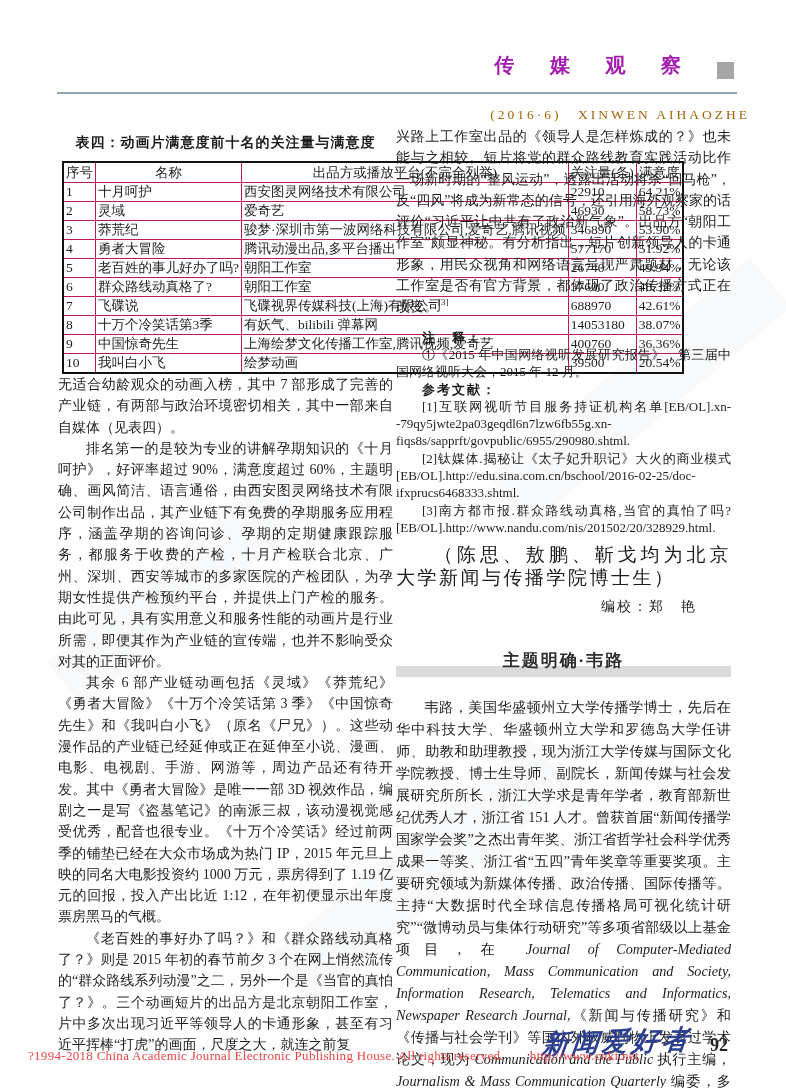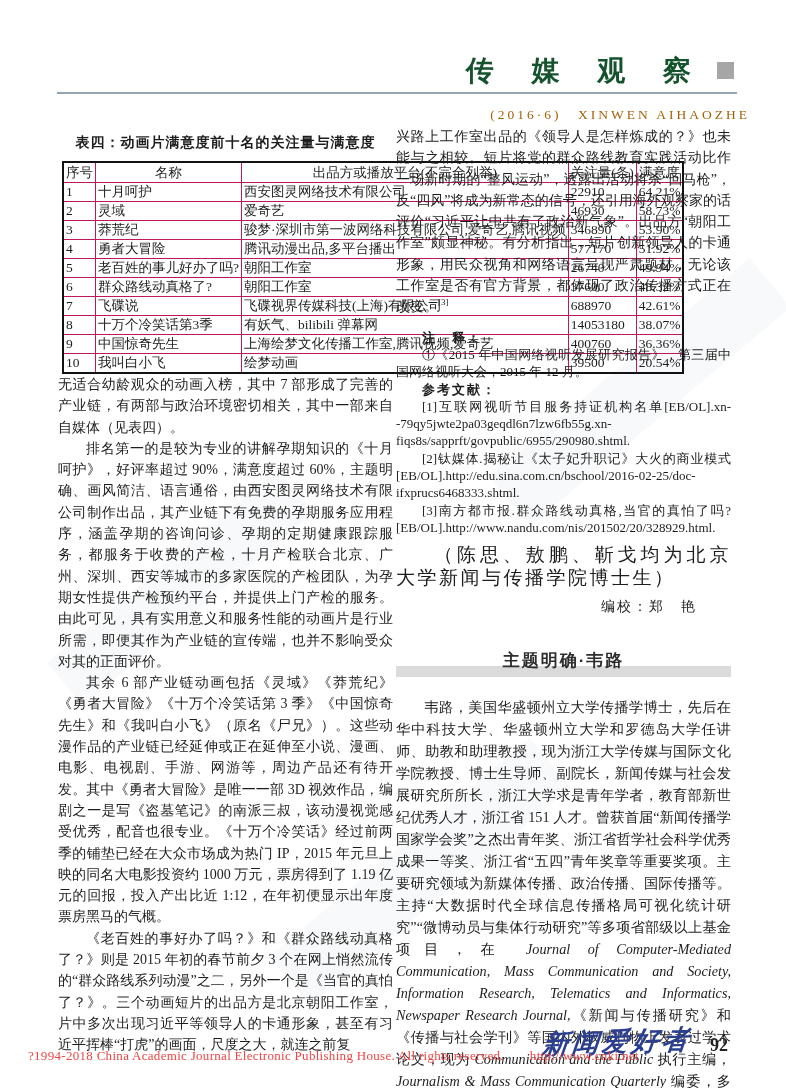--- a/index.html
+++ b/index.html
@@ -1,21 +1,21 @@
 <!DOCTYPE html>
 <html><head>
 <meta charset="utf-8">
 <style>
   html,body{margin:0;padding:0;background:#ffffff;}
   .page{position:relative;width:786px;height:1088px;background:#ffffff;overflow:hidden;
         font-family:"Liberation Serif","DejaVu Serif",serif;color:#1d1d1d;}
 
   
-  .journal-name{position:absolute;top:52px;right:80px;font-family:"Liberation Sans","DejaVu Sans",sans-serif;
-                font-size:28px;font-weight:bold;letter-spacing:15px;color:#14532d;}
+  .journal-name{position:absolute;top:52px;right:90px;font-family:"Liberation Sans","DejaVu Sans",sans-serif;
+                font-size:20px;font-weight:bold;letter-spacing:15px;color:#a21caf;}
   .header-square{position:absolute;top:62px;right:52px;width:17px;height:17px;background:#a6a6a6;}
   .header-rule{position:absolute;top:92px;left:57px;right:49px;height:2px;background:#93a5b5;}
   .issue-line{position:absolute;top:106px;right:36px;font-size:13.5px;letter-spacing:3px;color:#a16207;}
 
   
   .col-left{position:absolute;left:58px;top:134px;width:335px;}
   .col-right{position:absolute;left:396px;top:126px;width:335px;}
 
   
   .table-title{text-align:center;font-weight:bold;font-size:14px;letter-spacing:1px;margin:0 0 9px 0;}

